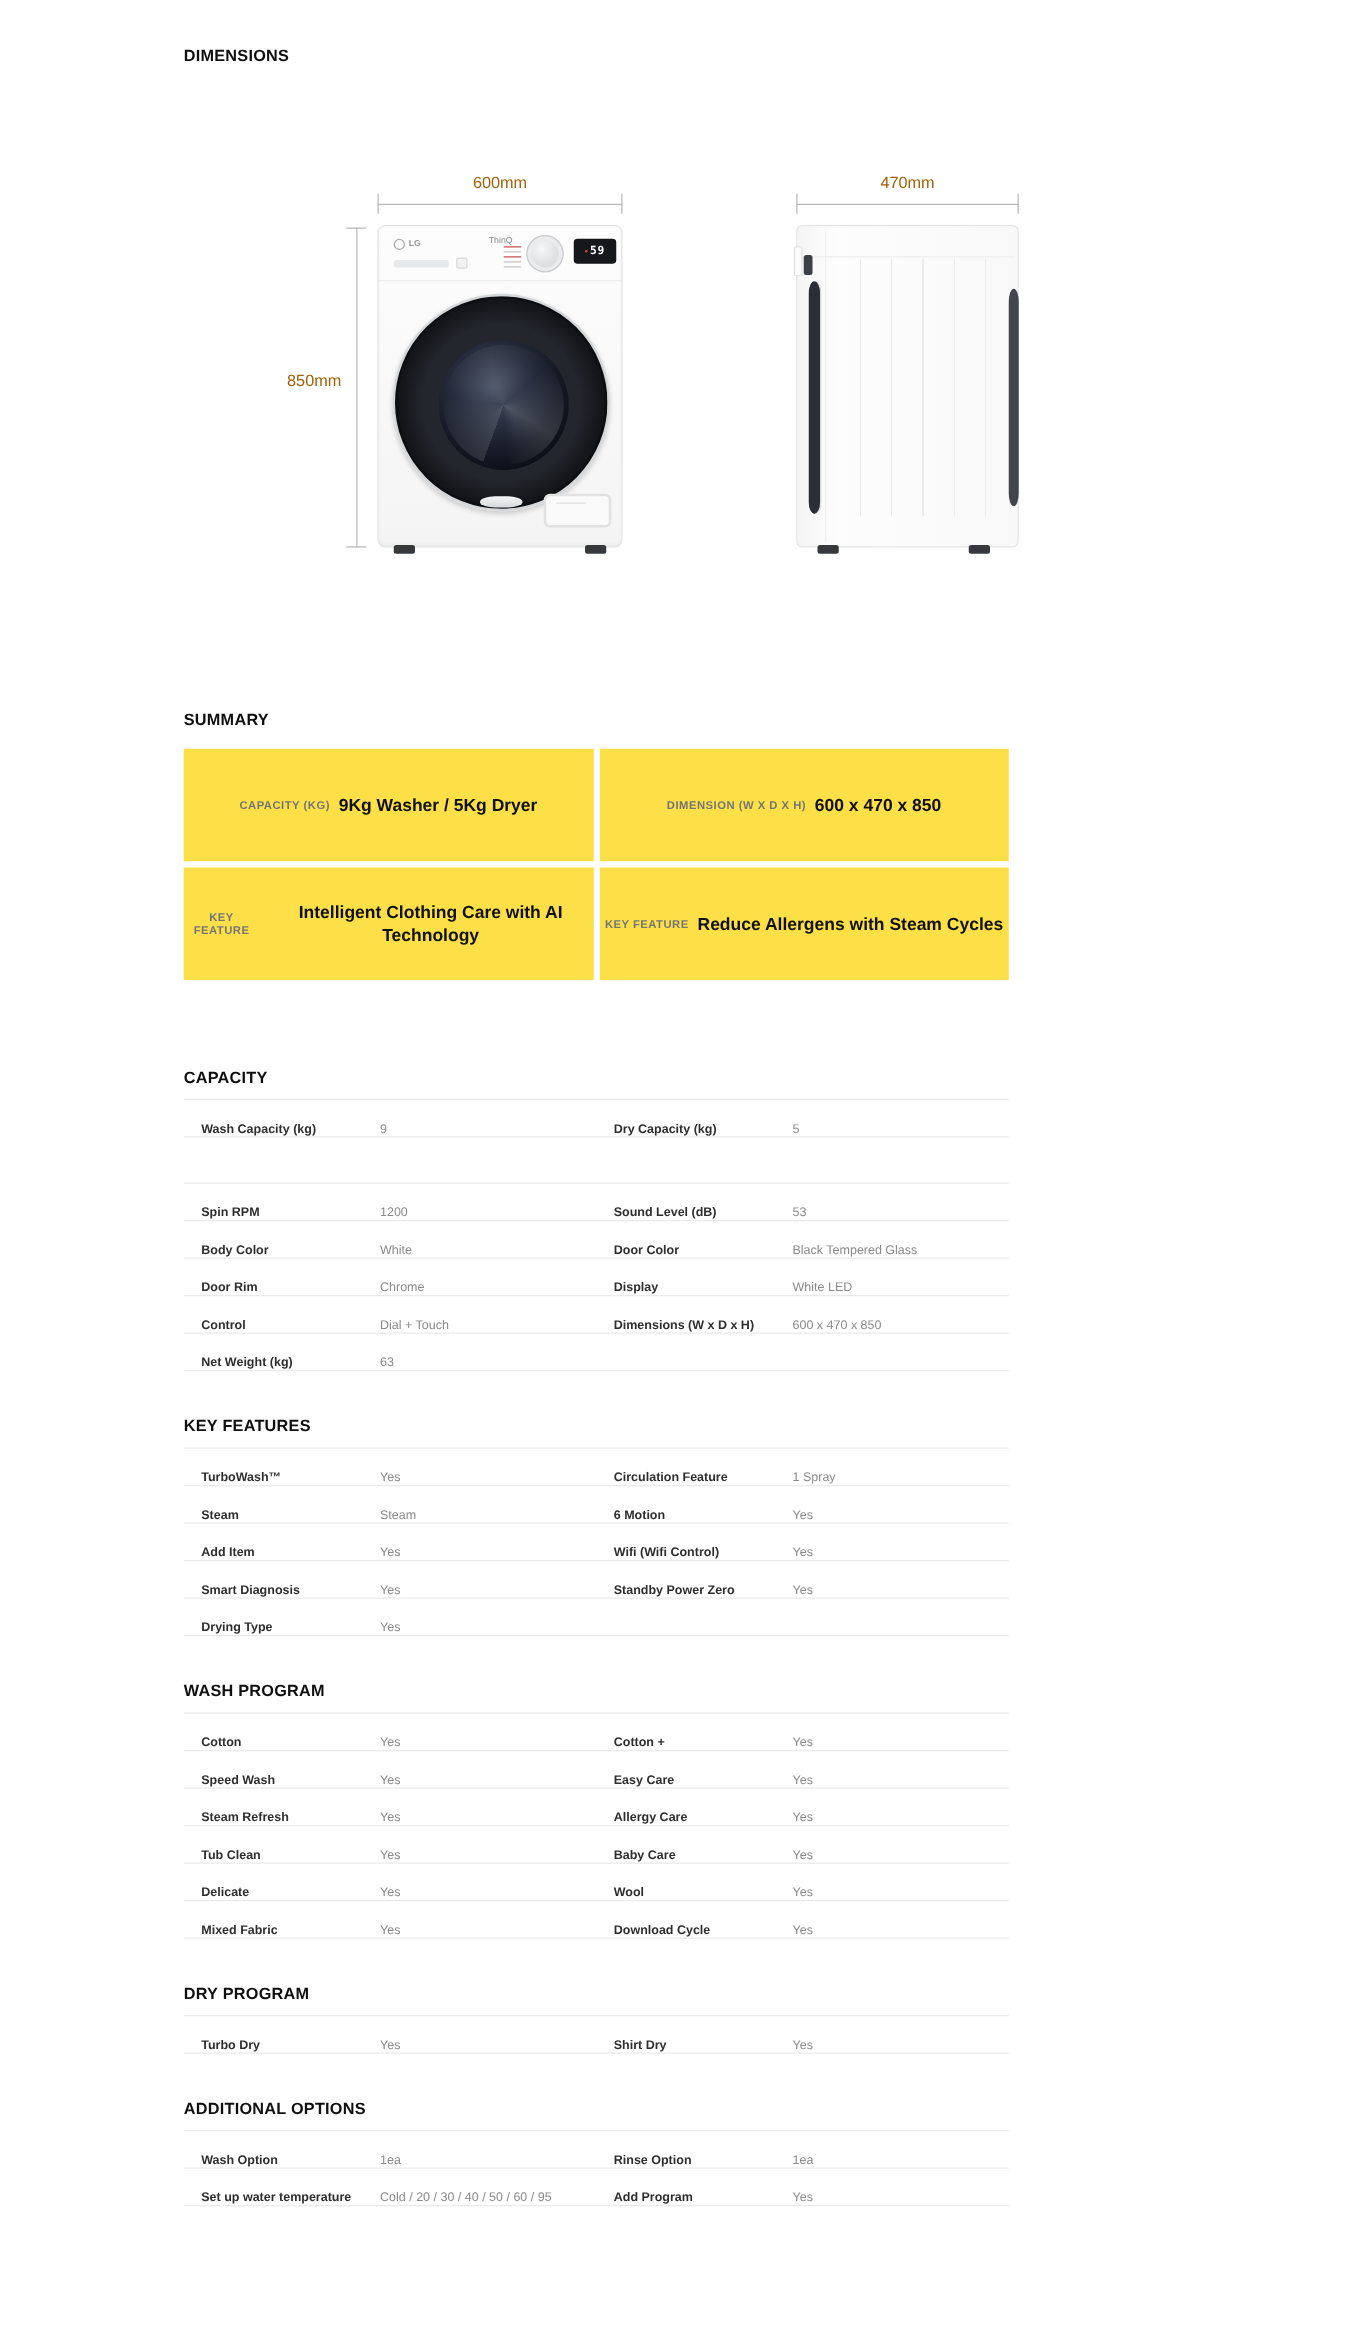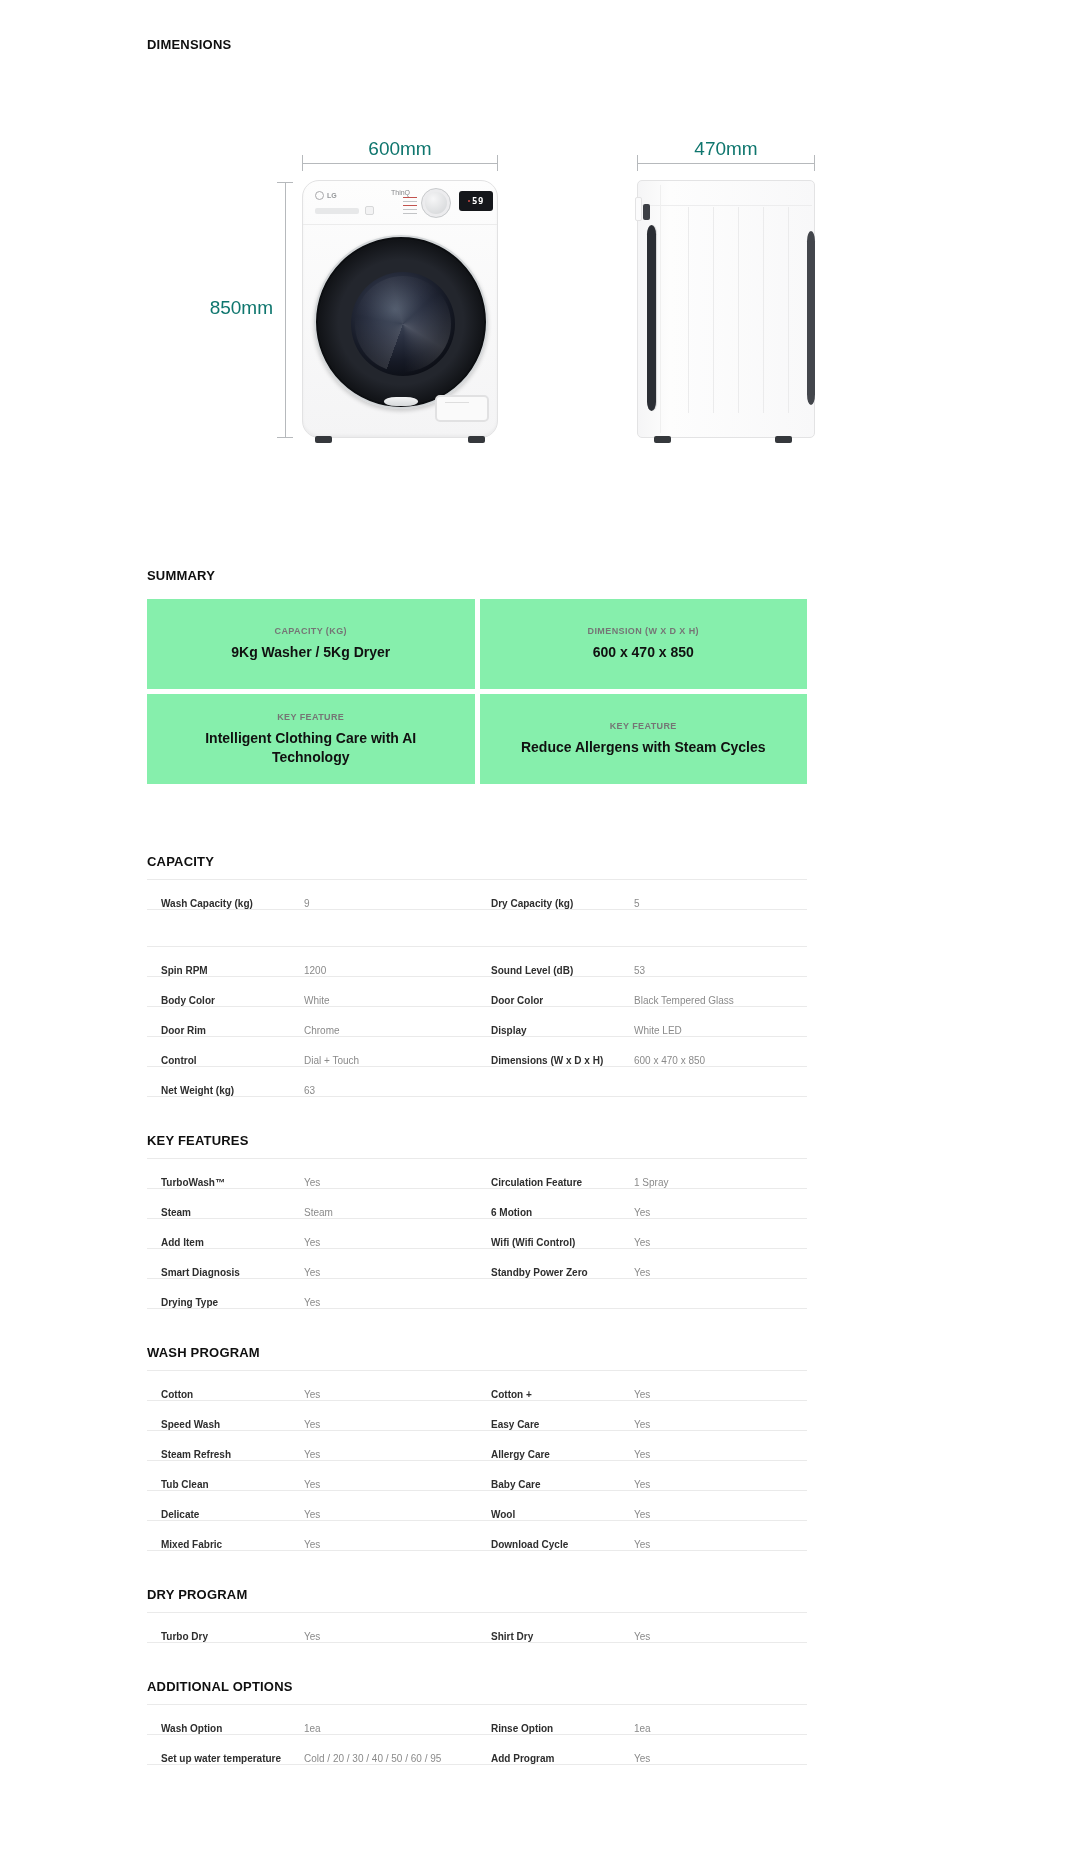--- a/index.html
+++ b/index.html
@@ -6,29 +6,29 @@
   html,body { background:#fff; }
   body { font-family:"Liberation Sans", sans-serif; color:#111; }
   .page { position:relative; width:1080px; height:1860px; background:#fff; overflow:hidden;margin-left:20px; }
   .content { position:absolute; left:127px; top:38px; width:660px; }
 
   .h1 { font-size:13px; font-weight:700; color:#0f0f0f; letter-spacing:.2px; height:14px; line-height:14px; }
   .h2 { font-size:13px; font-weight:700; color:#0f0f0f; letter-spacing:.2px; height:15px; line-height:15px; }
 
   
   .figure { position:relative; height:400px; }
-  .dim-text { position:absolute; font-size:19px; color:#0f766e; text-align:center; }
+  .dim-text { position:absolute; font-size:13px; color:#a16207; text-align:center; }
   .dim-hline { position:absolute; height:1px; background:#b6b9bc; top:111px; }
   .dim-vtick { position:absolute; width:1px; height:16px; background:#b6b9bc; top:103px; }
   .dim-vline { position:absolute; width:1px; background:#b6b9bc; }
   .dim-htick { position:absolute; height:1px; width:16px; background:#b6b9bc; }
 
   
   .washer-front { position:absolute; left:155px; top:128px; width:196px; height:258px;
-     background:linear-gradient(180deg,#fdfdfd,#f4f4f5); border:1px solid #e2e2e3; border-radius:17px;
+     background:linear-gradient(180deg,#fdfdfd,#f4f4f5); border:1px solid #e2e2e3; border-radius:6px;
      box-shadow:inset 0 -2px 3px rgba(0,0,0,.04); }
   .panel { position:absolute; left:0; top:0; right:0; height:44px; border-bottom:1px solid #ececec; }
   .lg-mark { position:absolute; left:12px; top:10px; display:flex; align-items:center; gap:3px; }
   .lg-circle { width:9px; height:9px; border:1px solid #a9a9ab; border-radius:50%; }
   .lg-text { font-size:7px; font-weight:700; color:#95989b; }
   .model-bar { position:absolute; left:12px; top:27px; width:44px; height:6px; background:#e7e8e9; border-radius:2px; }
   .model-chip { position:absolute; left:62px; top:25px; width:9px; height:9px; border:1px solid #d7d8d9; border-radius:2px; background:#f3f3f4; }
   .thinq-text { position:absolute; left:88px; top:8px; font-size:7px; color:#87898c; }
   .micro-bars { position:absolute; left:100px; top:16px; width:14px; }
   .micro-bars i { display:block; height:1px; margin-bottom:3px; background:#c2c4c6; }
@@ -64,21 +64,21 @@
   .side-frontline { position:absolute; left:22px; top:4px; bottom:4px; width:1px; background:#efefef; }
   .door-profile { position:absolute; left:9px; top:44px; width:9px; height:186px; background:#2b2e34; border-radius:50% / 5%;
      box-shadow:1px 0 1px rgba(0,0,0,.15); }
   .side-handle { position:absolute; left:5px; top:23px; width:7px; height:16px; background:#3c3f45; border-radius:2px; }
   .panel-edge { position:absolute; left:-3px; top:16px; width:7px; height:24px; background:#fbfbfc; border:1px solid #e3e3e4; border-radius:2px; }
   .rear-strip { position:absolute; right:-1px; top:50px; width:8px; height:174px; background:#43464c; border-radius:50% / 6%; }
 
   
   .summary-title { margin-top:116px; }
   .summary-grid { margin-top:16px; display:grid; grid-template-columns:1fr 1fr; gap:5px; }
-  .summary-card { height:90px; background:#86efac; display:flex; flex-direction:column; align-items:center; justify-content:center; gap:7px; text-align:center; }
+  .summary-card { height:90px; background:#fde047; display:flex; align-items:center; justify-content:center; gap:7px; text-align:center; }
   .summary-label { font-size:9px; font-weight:700; color:#757575; letter-spacing:.4px; }
   .summary-value { font-size:14px; font-weight:700; color:#101010; line-height:1.35; max-width:260px; }
 
   
   .spec-section { margin-top:36px; }
   .spec-section:first-child { margin-top:70px; }
   .spec-table { margin-top:10px; border-top:1px solid #eaeaea; }
   .spec-row { display:flex; height:30px; border-bottom:1px solid #eaeaea; }
   .spec-cell { width:50%; display:flex; align-items:flex-end; padding-left:14px; }
   .spec-label { width:143px; flex:0 0 143px; font-size:10px; font-weight:700; color:#2e2e2e; }

